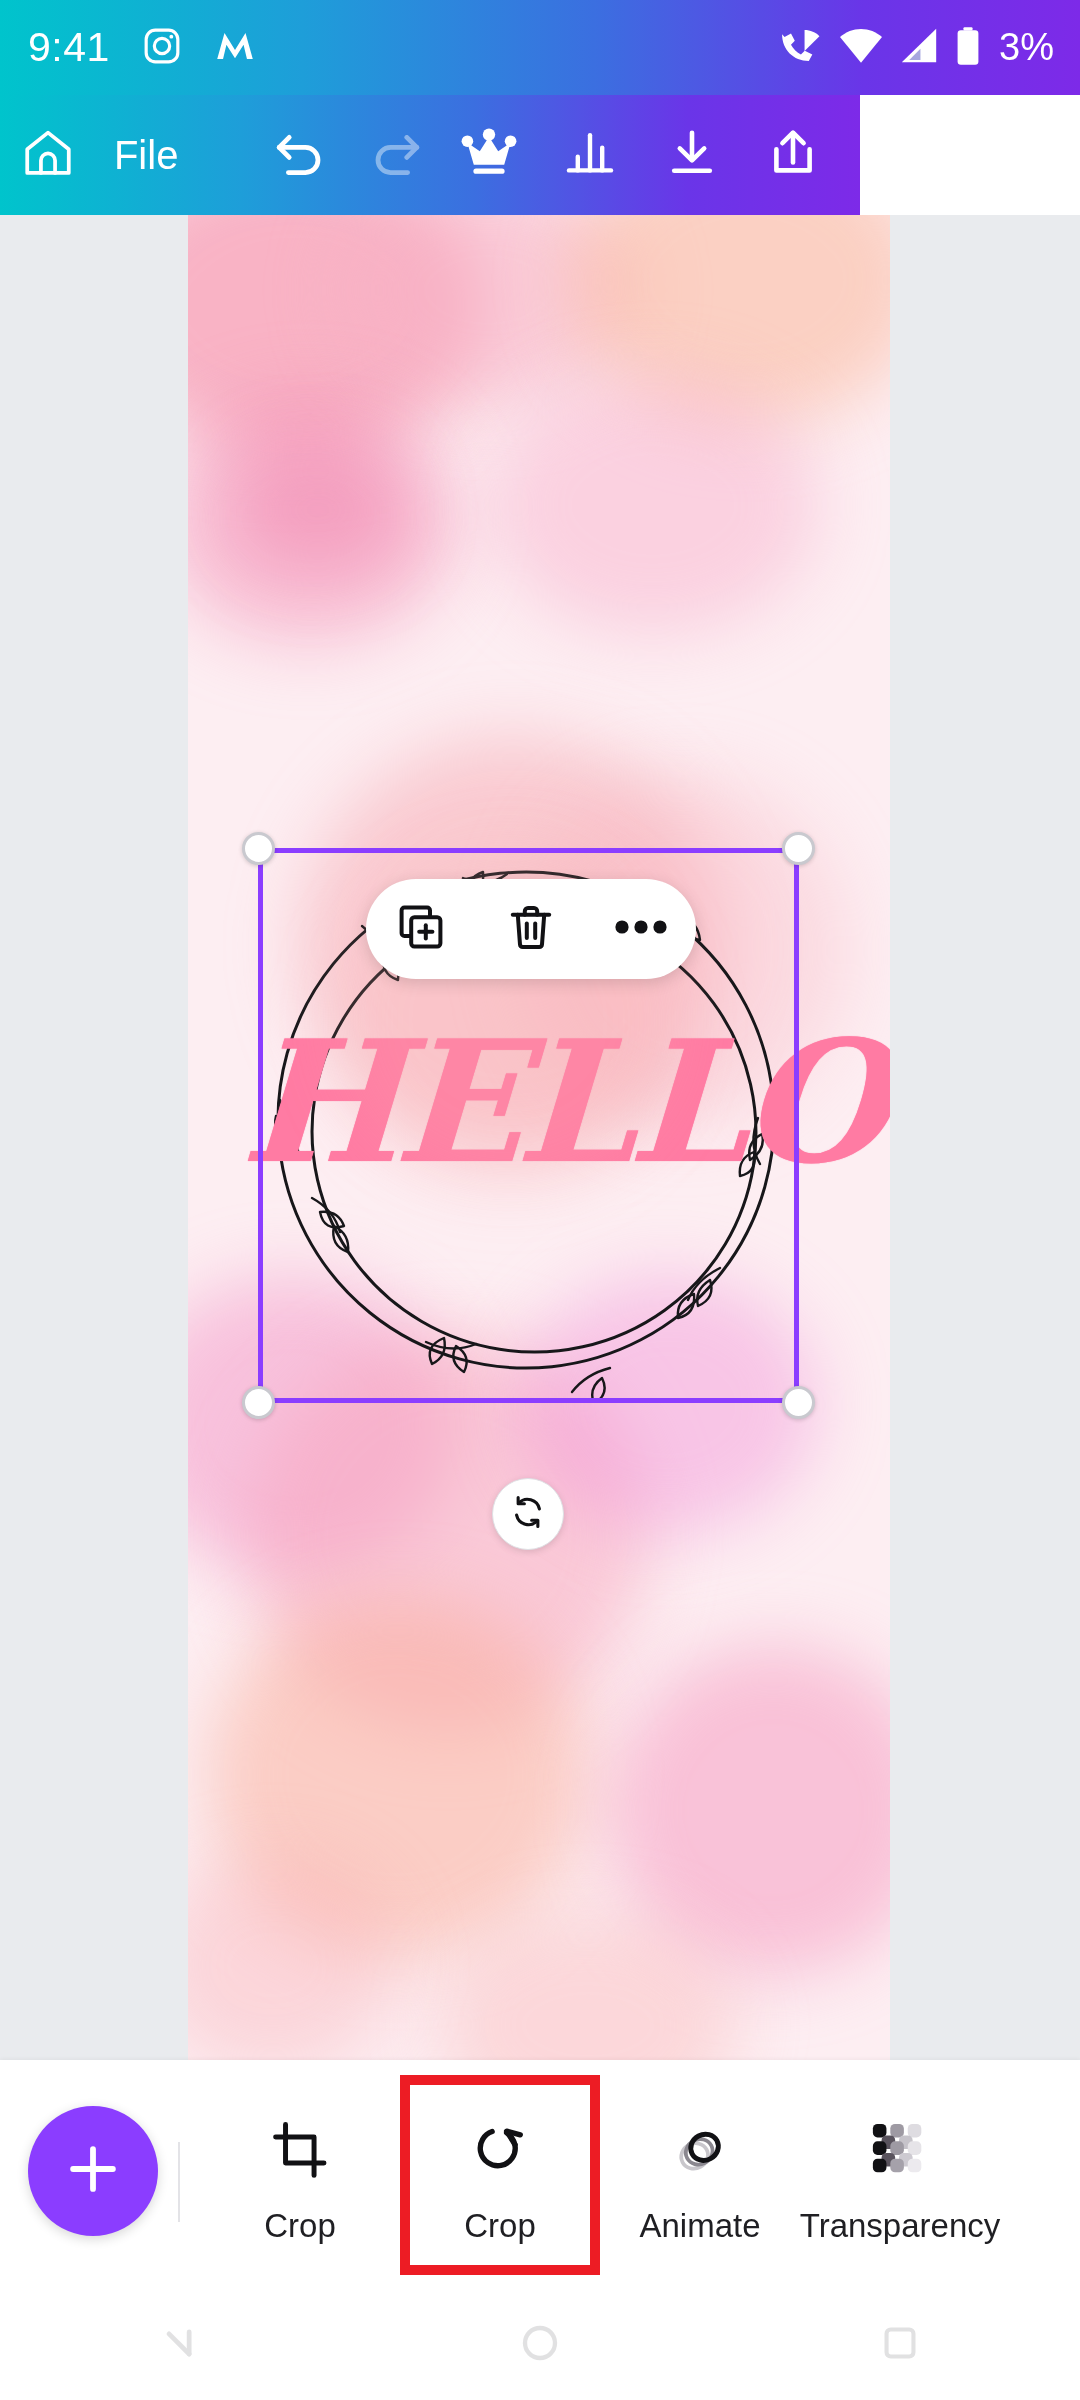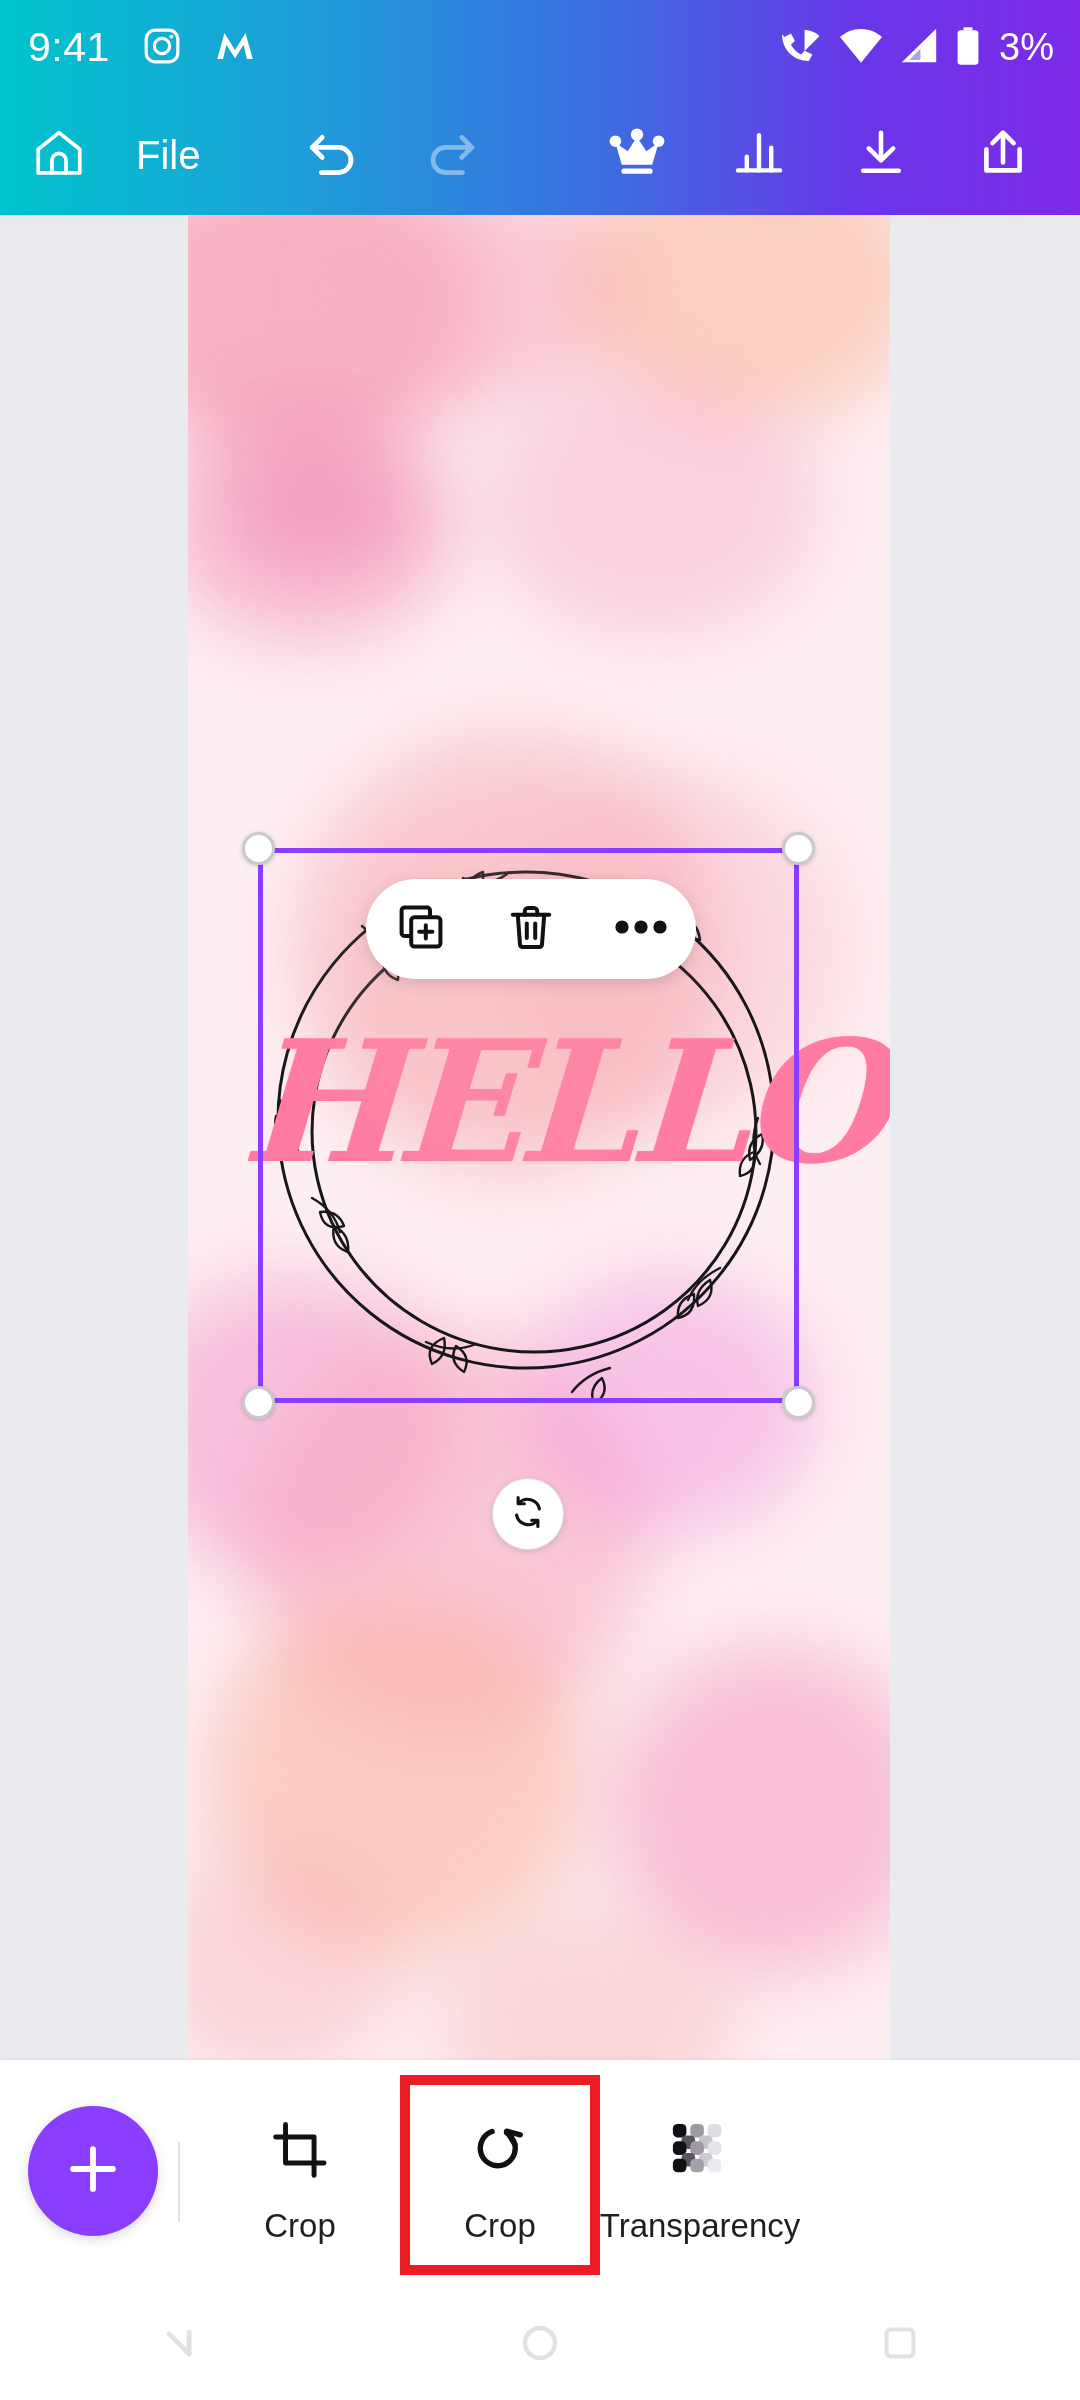--- a/index.html
+++ b/index.html
@@ -18,21 +18,21 @@
     padding:0 26px 0 28px;
   }
   #status-left { display:flex; align-items:center; gap:32px; }
   #status-time { color:#fff; font-size:41px; font-weight:400; letter-spacing:0.5px; }
   #status-right { display:flex; align-items:center; gap:16px; }
   .sb-icon { display:block; }
   #battery-pct { color:#fff; font-size:38px; font-weight:400; margin-left:2px; }
 
   
   #app-toolbar {
-    position:absolute; left:0; top:95px; width:1080px; height:120px;
+    position:absolute; left:0; top:95px; width:860px; height:120px;
     background: linear-gradient(90deg,#00c4cc 0%, #1e9ed9 28%, #3b6fe0 55%, #6a35e8 80%, #7d2ae8 100%);
     display:flex; align-items:center;
   }
   .tb-btn {
     display:flex; align-items:center; justify-content:center;
     height:120px; cursor:pointer;
   }
   #btn-home { width:118px; }
   #btn-file { color:#fff; font-size:40px; font-weight:400; padding:0 18px; }
   #btn-undo { width:118px; margin-left:56px; }
@@ -388,20 +388,30 @@
     <div class="tool-item highlighted">
       <div class="tool-icon">
         <svg width="62" height="62" viewBox="0 0 30 30" fill="none" stroke="#111114" stroke-width="2.6" stroke-linecap="round" stroke-linejoin="round">
           <path d="M11.2 5.6C7.2 7 4.8 11 5.6 15.2c0.9 4.6 5.3 7.6 9.9 6.8 4.6-0.9 7.6-5.3 6.7-9.9-0.5-2.5-2-4.6-4-5.9"></path>
           <path d="M22.3 11.9 18.2 5.4 24.8 7.2"></path>
         </svg>
       </div>
       <div class="tool-label">Crop</div>
     </div>
 
+    <div class="tool-item">
+      <div class="tool-icon">
+        <svg width="62" height="62" viewBox="0 0 30 30" fill="none" stroke-linecap="round">
+          <ellipse cx="12.4" cy="17.4" rx="6.6" ry="6.0" transform="rotate(-28 12.4 17.4)" stroke="#c9c7cc" stroke-width="1.8"></ellipse>
+          <ellipse cx="14.6" cy="15.4" rx="6.6" ry="6.0" transform="rotate(-28 14.6 15.4)" stroke="#8a878f" stroke-width="1.8"></ellipse>
+          <ellipse cx="17.2" cy="13.2" rx="6.8" ry="6.2" transform="rotate(-28 17.2 13.2)" stroke="#111114" stroke-width="2.4"></ellipse>
+        </svg>
+      </div>
+      <div class="tool-label">Animate</div>
+    </div>
 
     <div class="tool-item">
       <div class="tool-icon">
         <svg width="62" height="62" viewBox="0 0 32 32">
           <rect x="2" y="2" width="7" height="7" rx="2.4" fill="#111114"></rect>
           <rect x="11" y="2" width="7" height="7" rx="2.4" fill="#9e9aa3"></rect>
           <rect x="20" y="2" width="7" height="7" rx="2.4" fill="#dedce1"></rect>
           <rect x="6.5" y="8" width="7" height="7" rx="2.4" fill="#5a545e"></rect>
           <rect x="15.5" y="8" width="7" height="7" rx="2.4" fill="#c6c3ca"></rect>
           <rect x="2" y="11" width="7" height="7" rx="2.4" fill="#111114"></rect>

